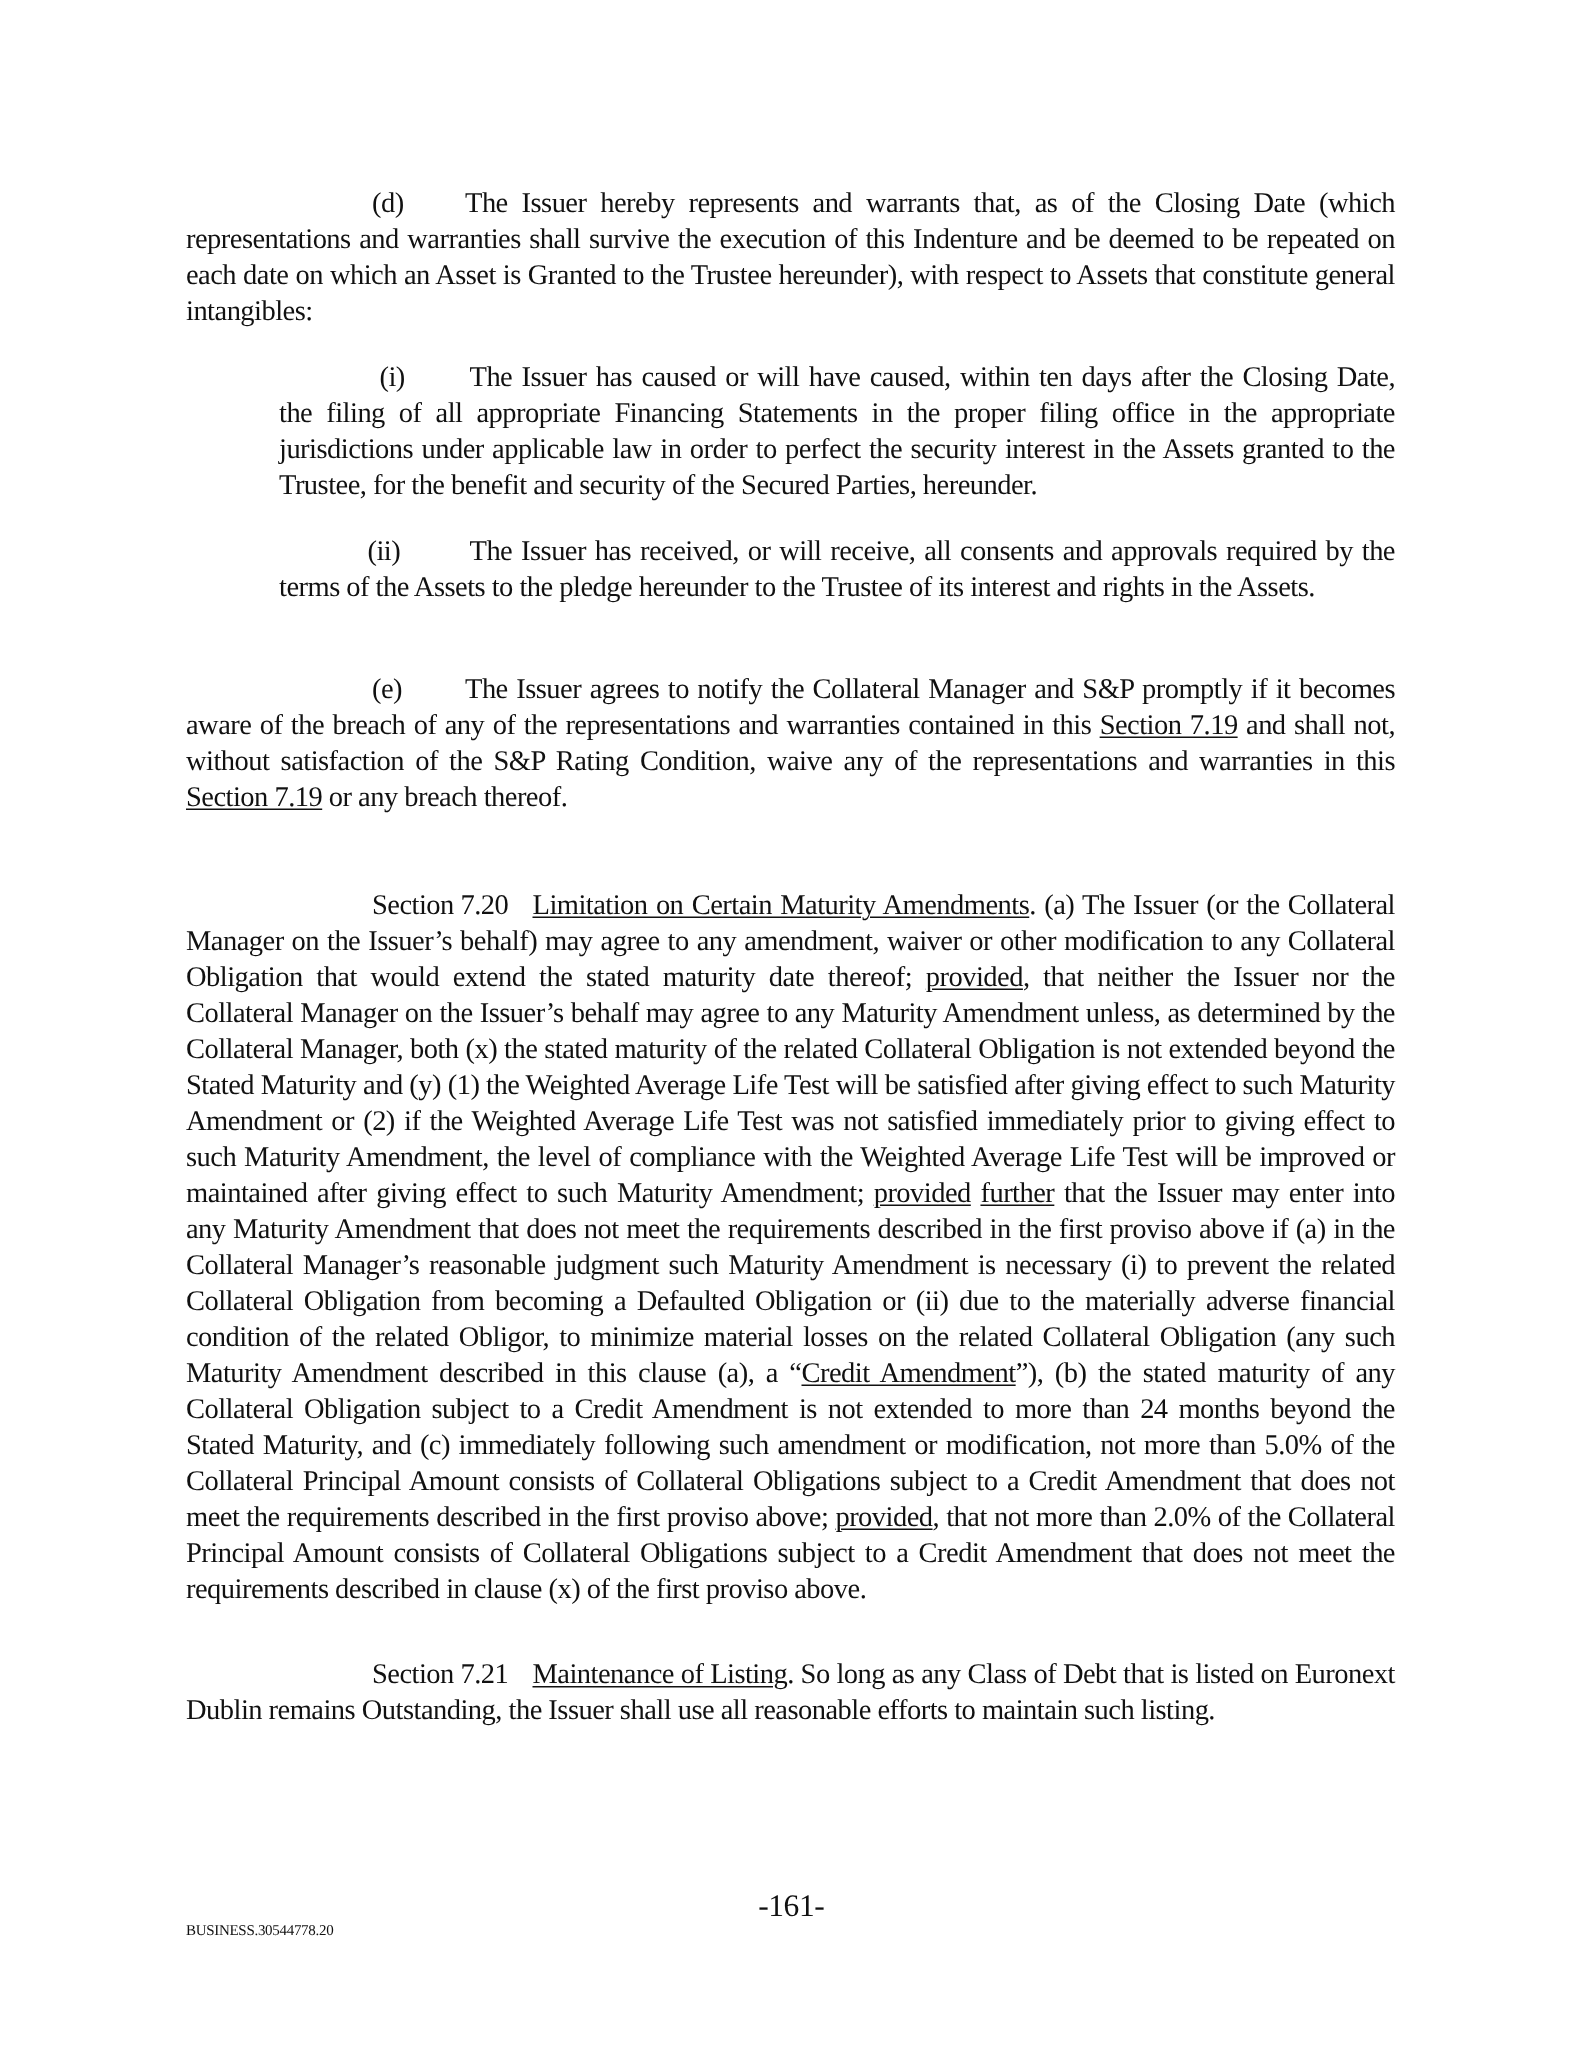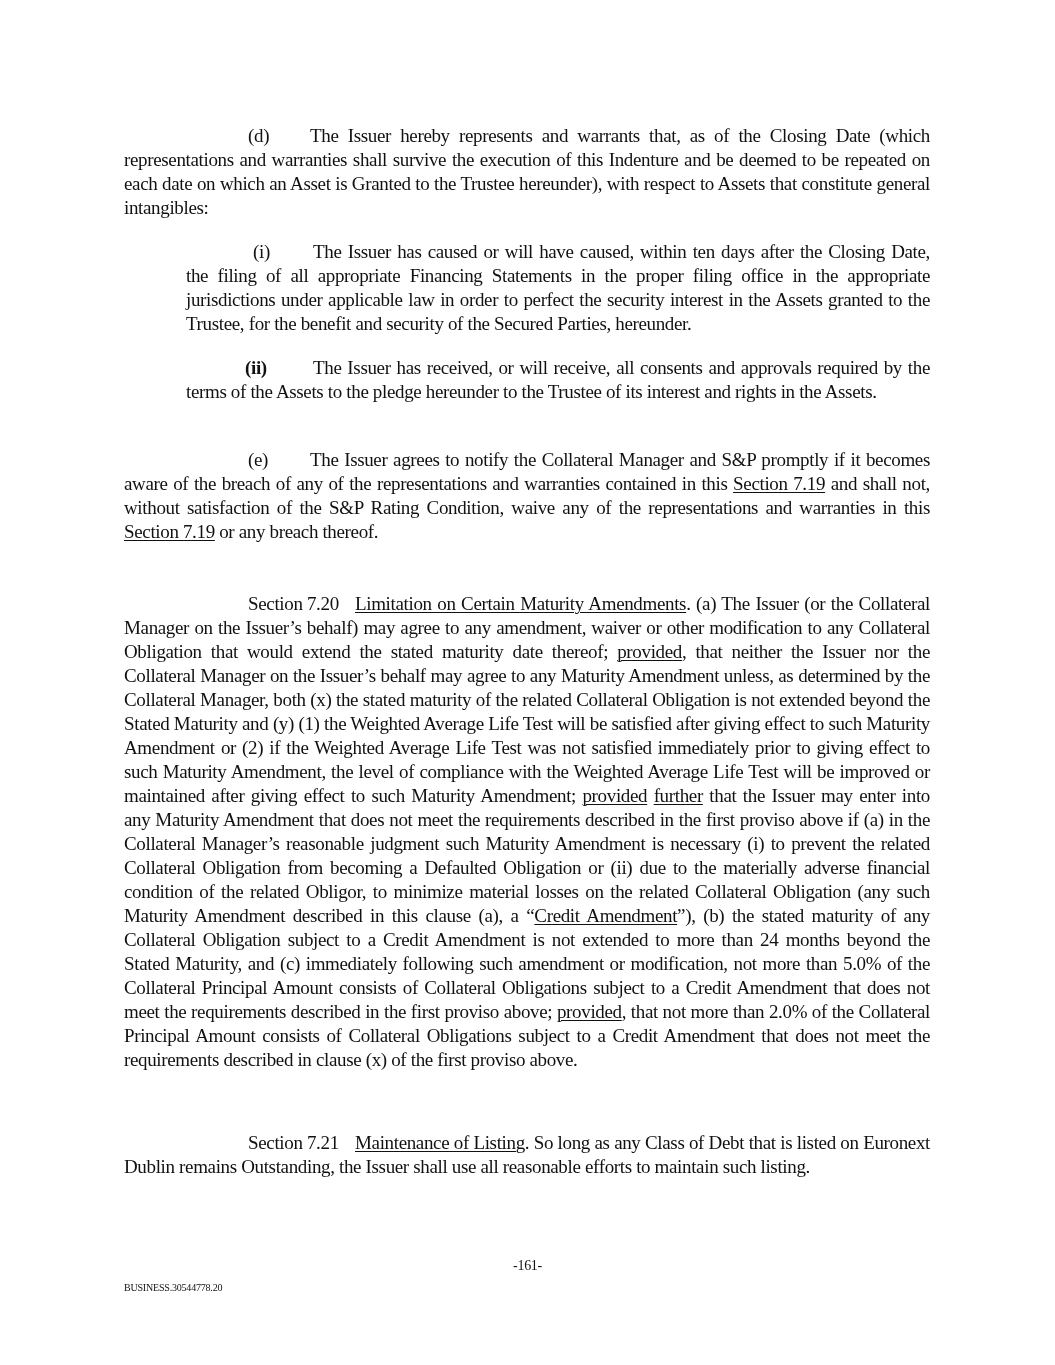--- a/index.html
+++ b/index.html
@@ -22,32 +22,32 @@
   .label { display: inline-block; }
   .u { text-decoration: underline; text-underline-offset: 2px; text-decoration-thickness: 1px; margin-top: 16px; }
   #p-d { top: 124px; }
   #p-d .ind { width: 124px; }
   #p-d .label { width: 62px; }
   #p-i { top: 240px; }
   #p-i .ind { width: 67px; }
   #p-i .label { width: 60px; }
   #p-ii { top: 356px; }
   #p-ii .ind { width: 59px; }
-  #p-ii .label { width: 68px; font-weight: bold; }
+  #p-ii .label { width: 68px; }
   #p-e { top: 448px; }
   #p-e .ind { width: 124px; }
   #p-e .label { width: 62px; }
   #p-720 { top: 592px; }
   #p-720 .ind { width: 124px; }
-  #p-721 { top: 1131px; }
+  #p-721 { top: 1105px; }
   #p-721 .ind { width: 124px; }
   .sec-num { display: inline-block; width: 107px; }
   #page-number {
     position: absolute; top: 1258px; left: 0; width: 1055px; text-align: center;
-    font-size: 14px; letter-spacing: -0.3px;
+    font-size: 21px; letter-spacing: -0.3px;
   }
   #doc-id {
     position: absolute; top: 1282px; left: 124px;
     font-size: 10px; letter-spacing: -0.2px;
   }
 </style>
 </head>
 <body>
 
 <div class="page">

